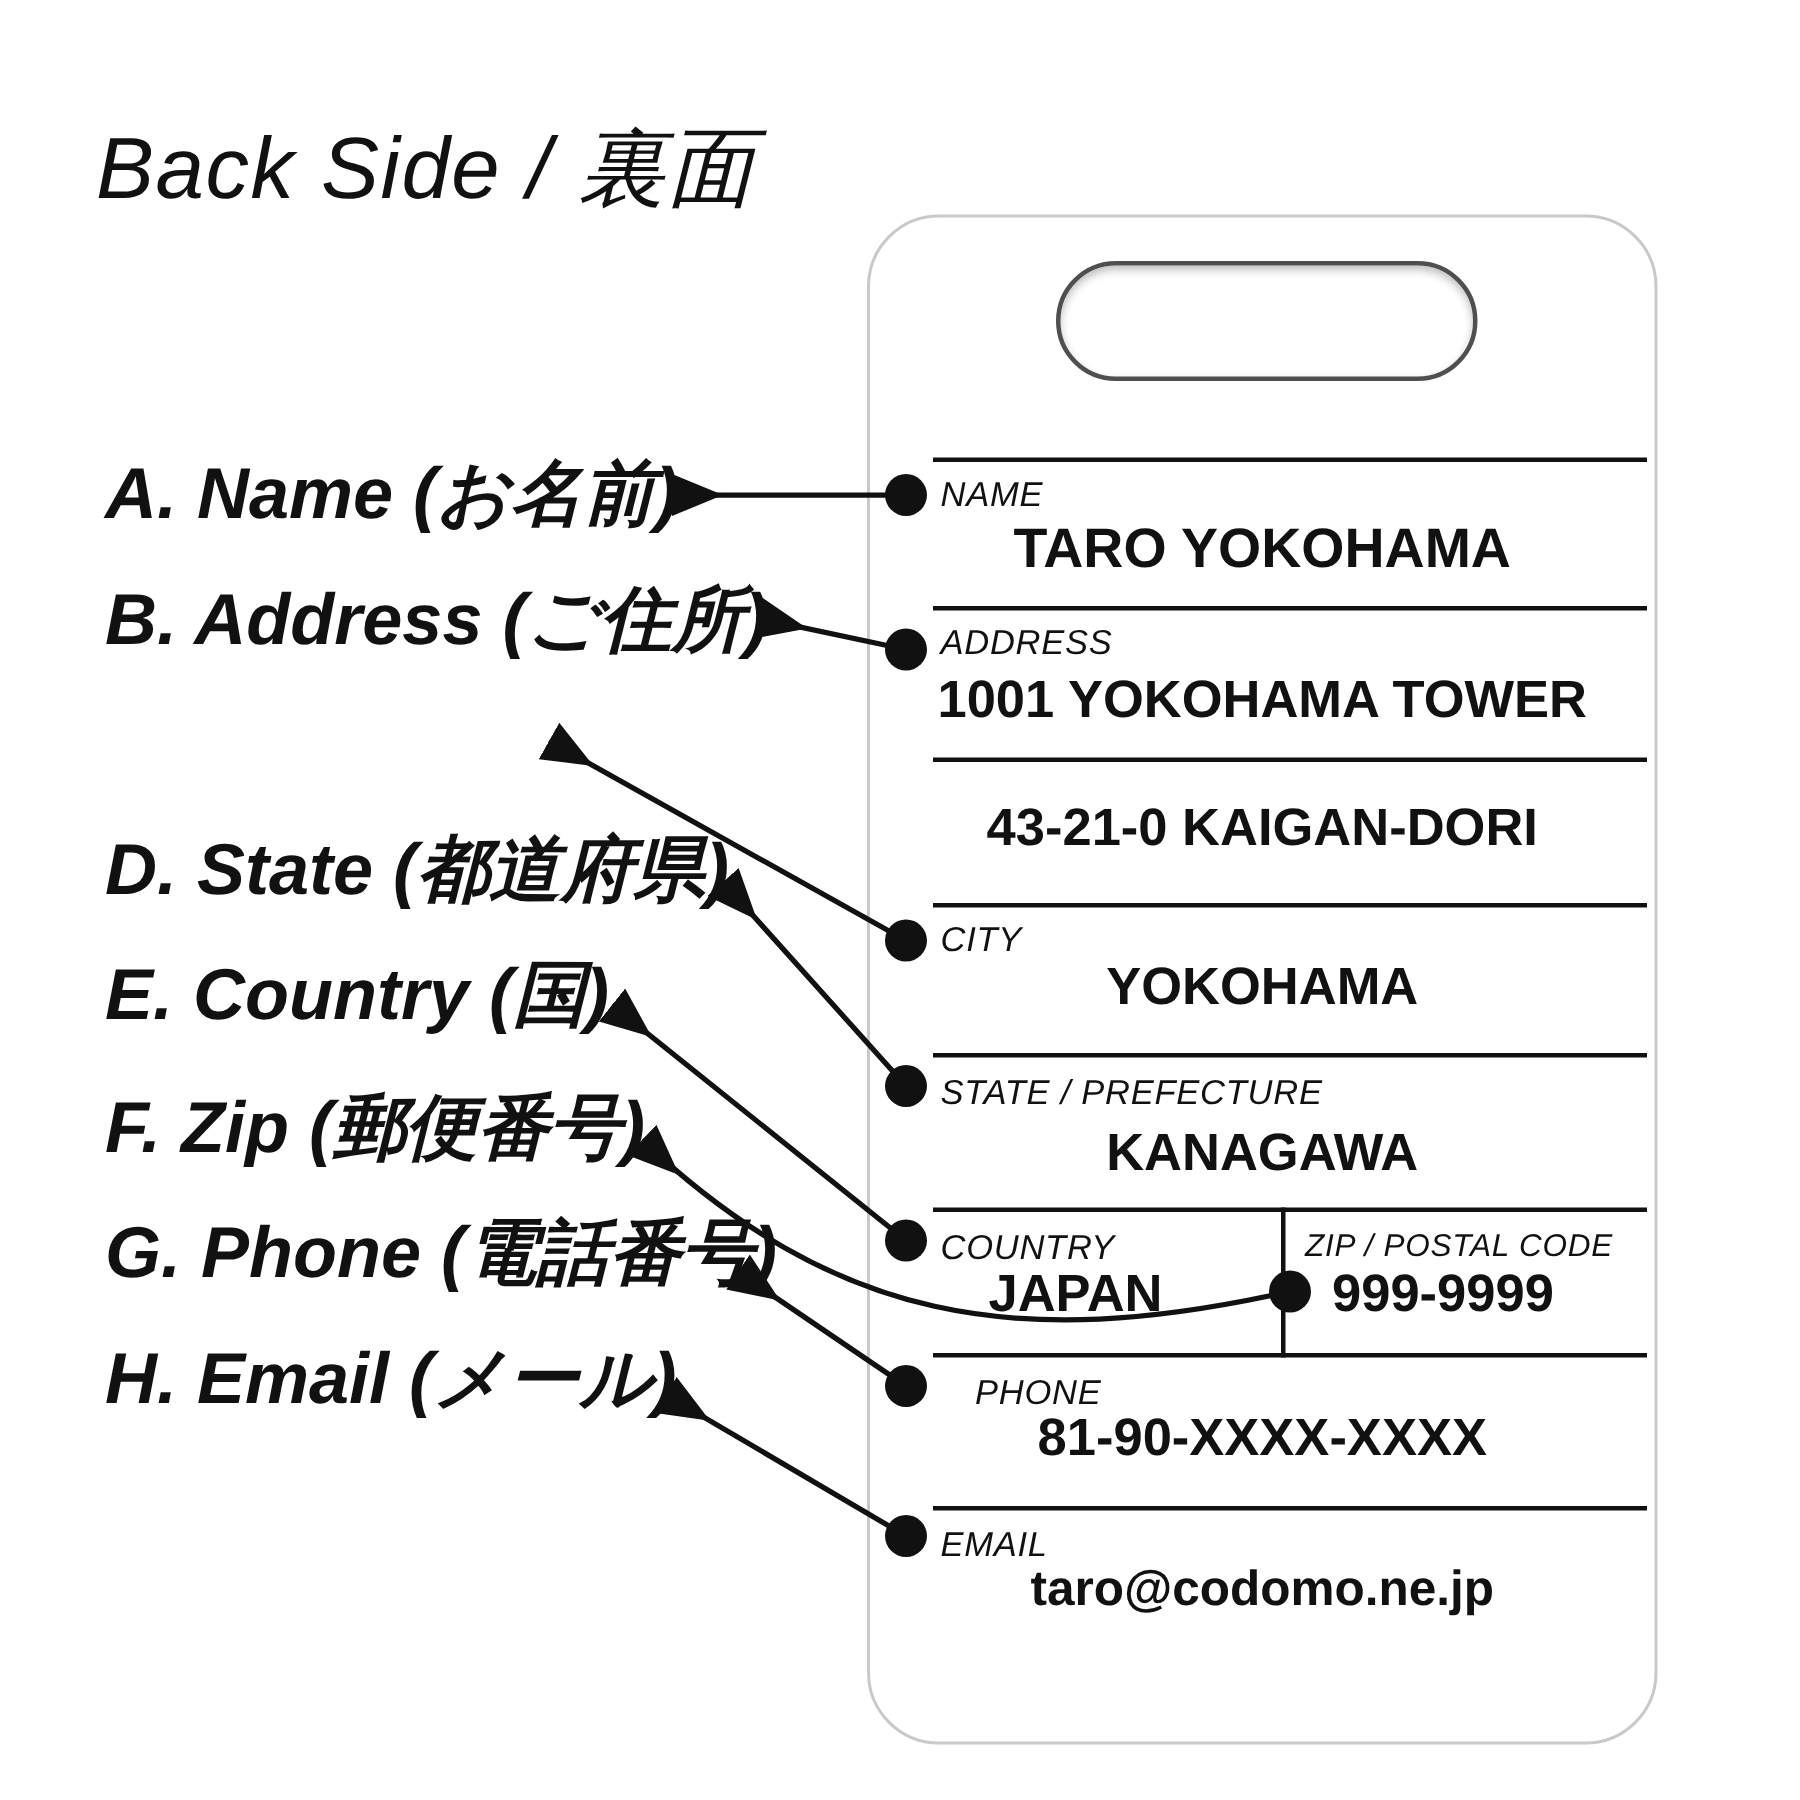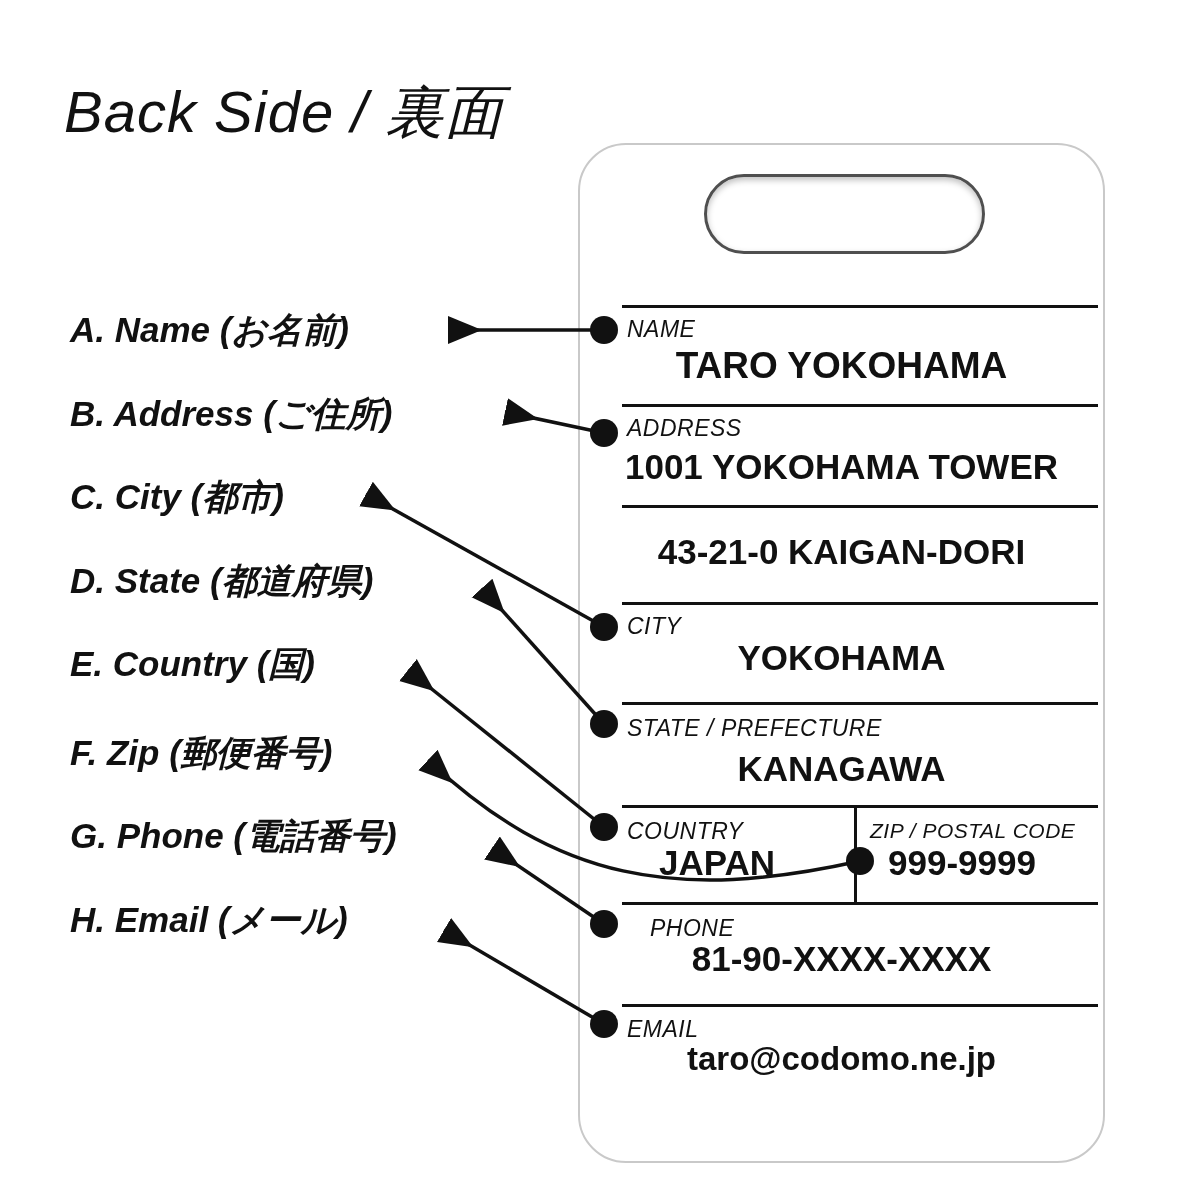--- a/index.html
+++ b/index.html
@@ -8,21 +8,21 @@
   .canvas { position: relative; width: 1200px; height: 1200px; background: #fff; overflow: hidden; }
 
   .title {
     position: absolute; left: 64px; top: 74px;
     font-size: 58px; font-weight: normal; font-style: italic;
     letter-spacing: 1px; white-space: nowrap;
   }
 
   .legend-item {
     position: absolute; left: 70px;
-    font-size: 35px; line-height: 52px;
+    font-size: 48px; line-height: 52px;
     font-weight: bold; font-style: italic; white-space: nowrap;
   }
 
   .tag {
     position: absolute; left: 578px; top: 143px;
     width: 527px; height: 1020px;
     background: #fff; border: 2px solid #c9c9c9; border-radius: 48px;
   }
   .hole {
     position: absolute; left: 124px; top: 29px;
@@ -57,21 +57,20 @@
 </style>
 </head>
 <body>
 
 <div class="canvas">
 
   <div class="title">Back Side / 裏面</div>
 
   <div class="legend-item" style="top:304px;">A. Name (お名前)</div>
   <div class="legend-item" style="top:388px;">B. Address (ご住所)</div>
-  <div class="legend-item" style="top:471px;">C. City (都市)</div>
   <div class="legend-item" style="top:555px;">D. State (都道府県)</div>
   <div class="legend-item" style="top:638px;">E. Country (国)</div>
   <div class="legend-item" style="top:810px;">G. Phone (電話番号)</div>
   <div class="legend-item" style="top:727px;">F. Zip (郵便番号)</div>
   <div class="legend-item" style="top:894px;">H. Email (メール)</div>
 
   <div class="tag">
     <div class="hole"></div>
 
     <div class="sep" style="top:160px;"></div>

